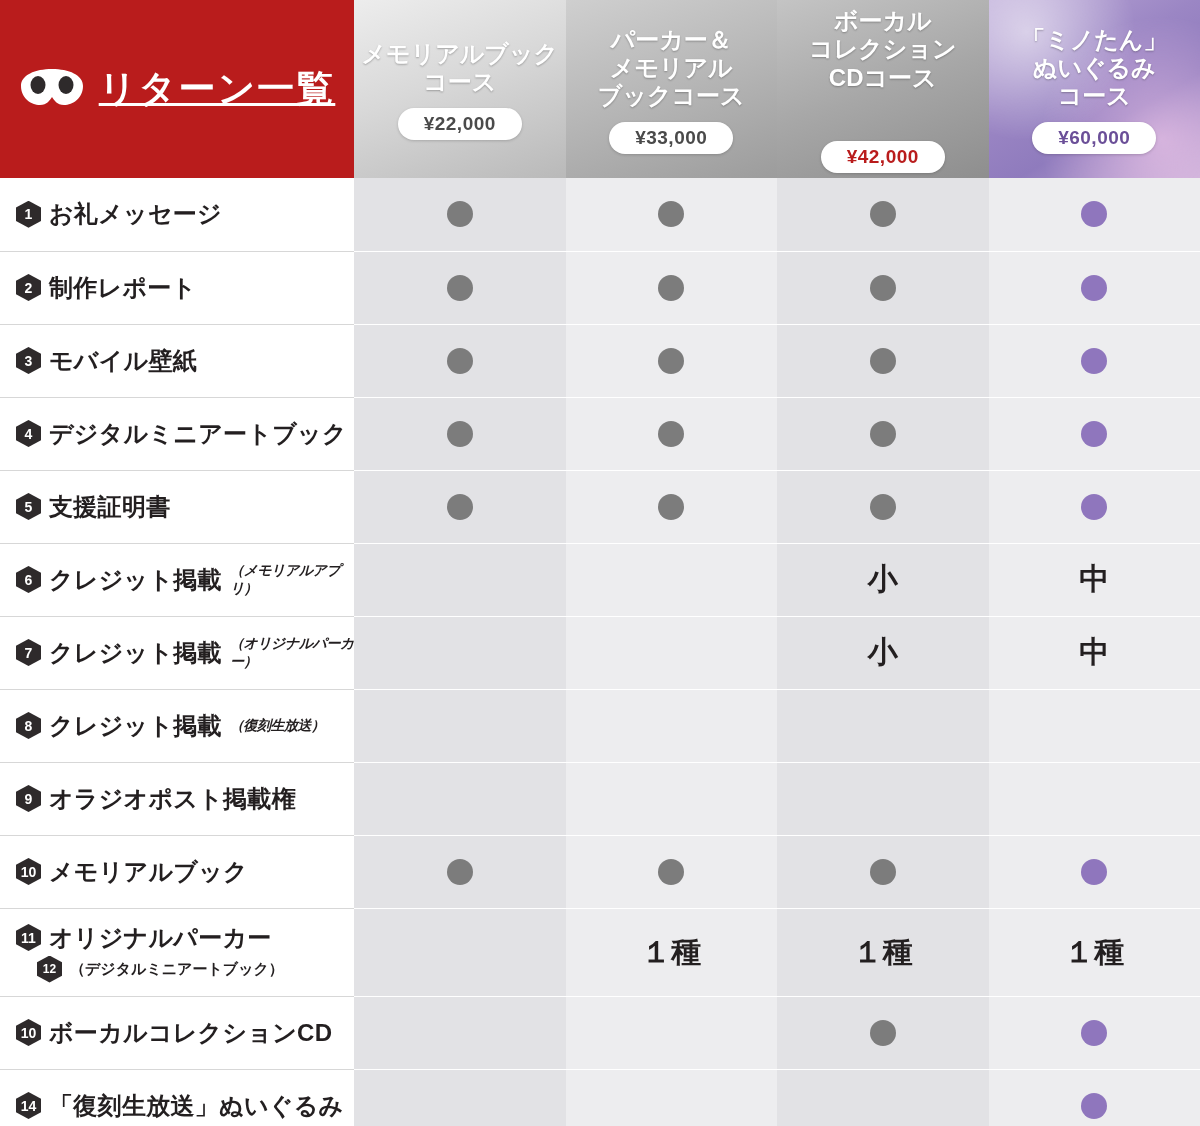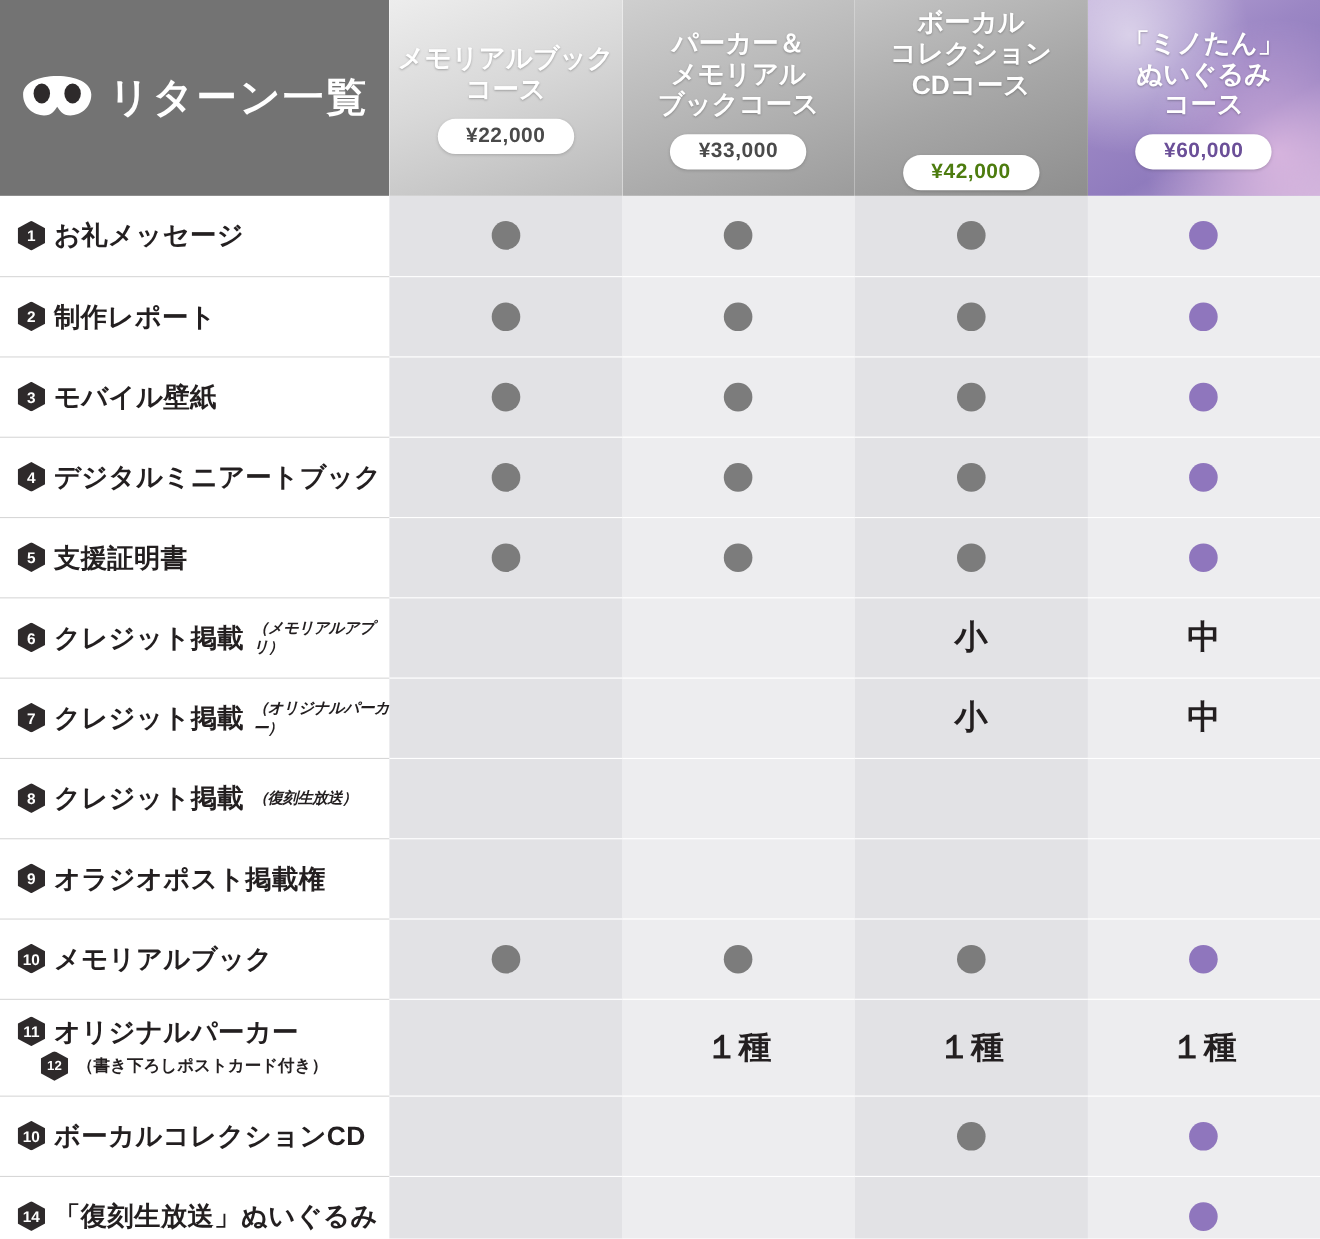--- a/index.html
+++ b/index.html
@@ -33,24 +33,25 @@
 
   
   thead th {
     padding: 0;
     margin: 0;
     vertical-align: middle;
     height: 178px;
   }
 
   .hdr-title {
-    background: #737373;
+    background: #b91c1c;
     color: #ffffff;
     text-align: right;
     position: relative;
+    text-decoration: underline;
   }
   .hdr-title .title-inner {
     display: flex;
     align-items: center;
     justify-content: center;
     gap: 14px;
     height: 178px;
   }
   .mask-icon { display: block; }
   .title-text {
@@ -90,21 +91,21 @@
     font-weight: bold;
     letter-spacing: .5px;
     box-shadow: 0 1px 3px rgba(0,0,0,.18);
   }
 
   .hdr-c1 { background: linear-gradient(160deg,#ededed 0%,#d8d8d8 45%,#b9b9b9 100%); }
   .hdr-c1 .price-pill { color: #4a4a4a; }
   .hdr-c2 { background: linear-gradient(160deg,#cfcfcf 0%,#b6b6b6 50%,#9c9c9c 100%); }
   .hdr-c2 .price-pill { color: #4a4a4a; }
   .hdr-c3 { background: linear-gradient(160deg,#c4c4c4 0%,#a7a7a7 50%,#8e8e8e 100%); }
-  .hdr-c3 .price-pill { color: #4d7c0f; margin-top: 37px; }
+  .hdr-c3 .price-pill { color: #b91c1c; margin-top: 37px; }
   .hdr-c4 {
     background:
       radial-gradient(circle at 18% 18%, rgba(255,255,255,.55) 0%, rgba(255,255,255,0) 48%),
       radial-gradient(circle at 82% 78%, rgba(255,210,240,.55) 0%, rgba(255,210,240,0) 55%),
       linear-gradient(150deg,#b9a6d6 0%,#9b86c4 40%,#8f7bbd 65%,#c0a8d4 100%);
   }
   .hdr-c4 .price-pill { color: #6b4f98; }
 
   
   tbody tr { height: 73px; }
@@ -365,21 +366,21 @@
         </tr>
         <tr class="tall">
           <td class="label">
             <div class="label-stack">
               <div class="label-inner">
                 <span class="num-badge">11</span>
                 <span class="label-text">オリジナルパーカー</span>
               </div>
               <div class="row2">
                 <span class="num-badge small">12</span>
-                <span class="label-sub2">（書き下ろしポストカード付き）</span>
+                <span class="label-sub2">（デジタルミニアートブック）</span>
               </div>
             </div>
           </td>
           <td class="cell col1"></td>
           <td class="cell col2"><span class="mark-text">１種</span></td>
           <td class="cell col3"><span class="mark-text">１種</span></td>
           <td class="cell col4"><span class="mark-text">１種</span></td>
         </tr>
         <tr>
           <td class="label">

